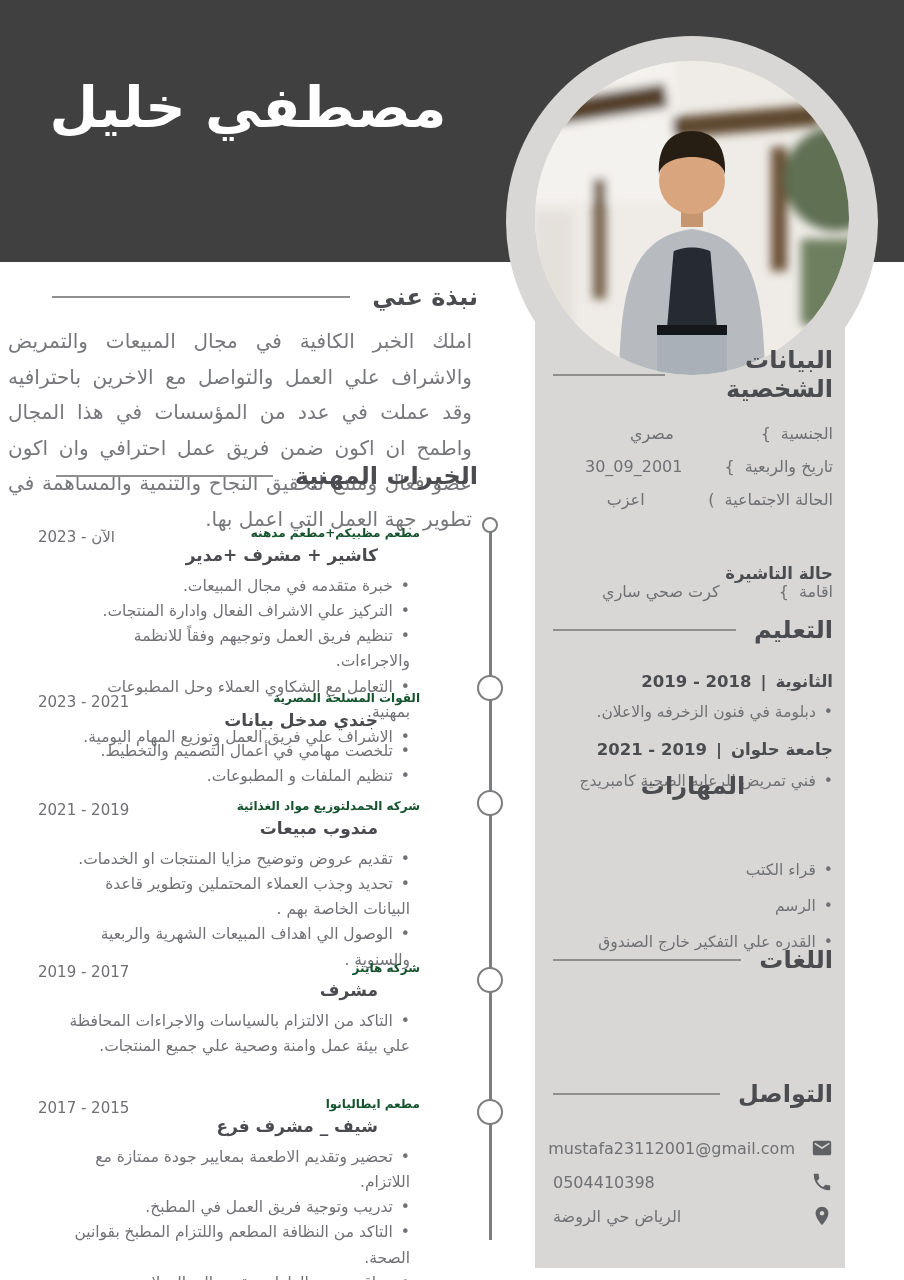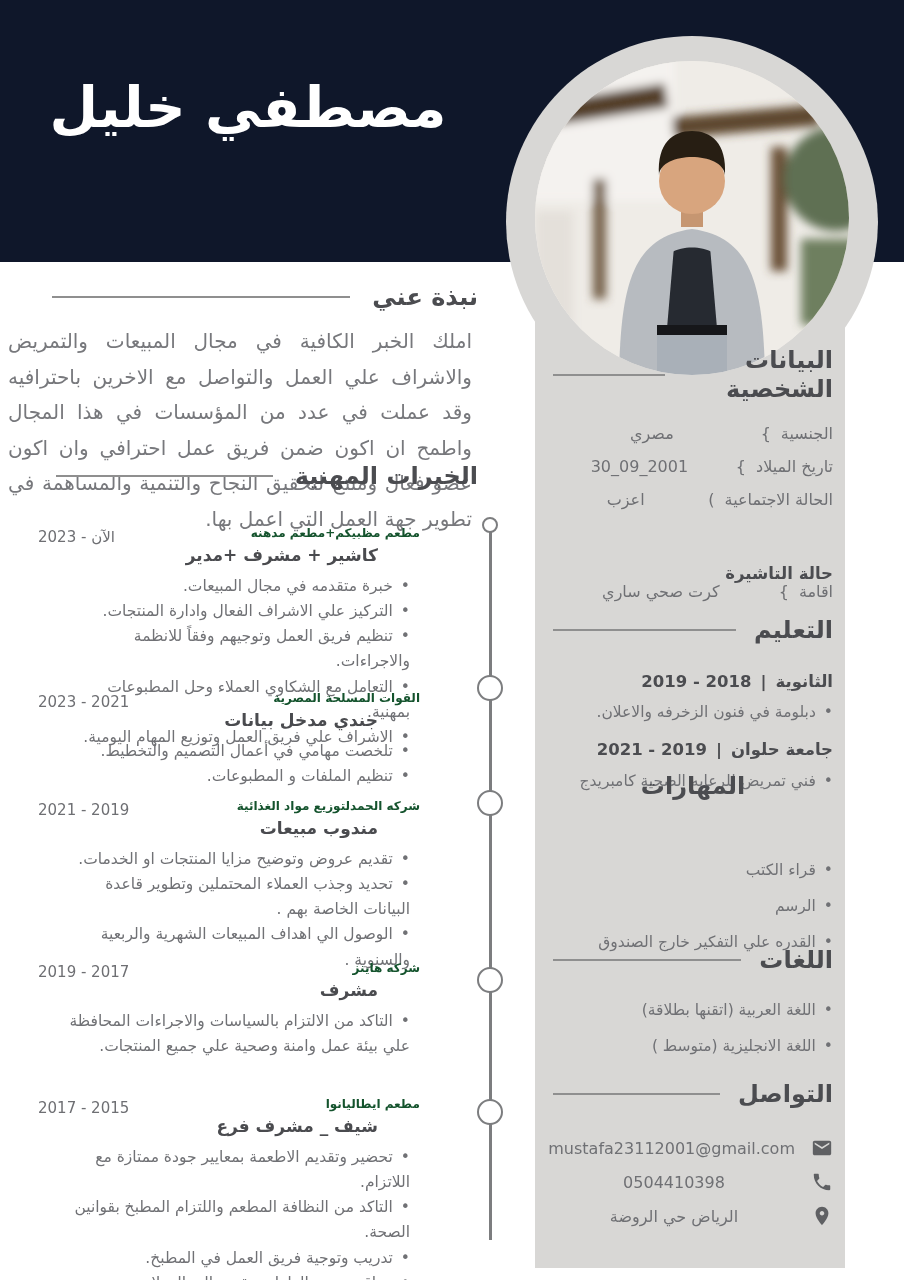--- a/index.html
+++ b/index.html
@@ -1,19 +1,19 @@
 <!DOCTYPE html>
 <html lang="ar"><head>
 <meta charset="utf-8">
 <style>
   html,body{margin:0;padding:0;background:#fff;}
   .page{position:relative;width:904px;height:1280px;background:#ffffff;overflow:hidden;
         font-family:"DejaVu Sans",sans-serif;}
   
-  .header{position:absolute;left:0;top:0;width:904px;height:262px;background:#0f172a;}
+  .header{position:absolute;left:0;top:0;width:904px;height:262px;background:#404040;}
   .name{position:absolute;left:28px;top:74px;width:440px;text-align:center;
         font-size:56px;font-weight:bold;color:#ffffff;line-height:1.2;}
   
   .arch{position:absolute;left:506px;top:36px;width:372px;height:372px;border-radius:50%;background:#d8d7d5;}
   .photo{position:absolute;left:535px;top:61px;width:314px;height:314px;border-radius:50%;
          overflow:hidden;background:#efece7;}
   .sidebar{position:absolute;left:535px;top:262px;width:310px;height:1006px;background:#d8d7d5;}
   
   .sec-head{position:absolute;display:flex;align-items:center;direction:rtl;
             font-size:24px;font-weight:bold;color:#4b4c50;}
@@ -54,21 +54,21 @@
   .visa-title{font-size:16.5px;font-weight:bold;color:#4b4c50;text-align:right;padding-right:64px;}
   .edu-item-head{display:flex;align-items:baseline;font-size:16.5px;font-weight:bold;color:#4b4c50;}
   .edu-item-head .pipe{margin:0 9px;}
   .edu-item-head .dates{direction:ltr;}
   ul.slist{margin:0;padding:0;list-style:none;}
   ul.slist li{font-size:15.5px;line-height:1.6;color:#707175;text-align:right;margin-bottom:11px;}
   ul.slist li::before{content:"•";margin-left:8px;}
   .crow{display:flex;align-items:center;margin-bottom:10px;min-height:24px;}
   .crow .cicon{width:22px;height:22px;flex:0 0 22px;}
   .crow .cicon svg{width:22px;height:22px;fill:#5f6063;display:block;}
-  .crow .ctext{flex:1;text-align:center;margin-right:16px;font-size:16px;color:#6f7074;direction:ltr;}
+  .crow .ctext{flex:1;text-align:left;margin-right:16px;font-size:16px;color:#6f7074;direction:ltr;}
   .crow .ctext.ar{direction:rtl;}
 </style>
 </head>
 <body>
 
 <div class="page">
 
   <div class="header">
     <div class="name">مصطفي خليل</div>
   </div>
@@ -166,39 +166,39 @@
       <li>التاكد من الالتزام بالسياسات والاجراءات المحافظة علي بيئة عمل وامنة وصحية علي جميع المنتجات.</li>
     </ul>
   </div>
 
   <div class="job" style="top:1096px;">
     <div class="job-dates" dir="ltr">2017 - 2015</div>
     <div class="job-company">مطعم ايطاليانوا</div>
     <div class="job-role">شيف _ مشرف فرع</div>
     <ul class="blist">
       <li>تحضير وتقديم الاطعمة بمعايير جودة ممتازة مع اللاتزام.</li>
+      <li>تدريب وتوجية فريق العمل في المطبخ.</li>
       <li>التاكد من النظافة المطعم واللتزام المطبخ بقوانين الصحة.</li>
-      <li>تدريب وتوجية فريق العمل في المطبخ.</li>
       <li>مراقبة جودة الطعام وتقديم الي العملاء.</li>
     </ul>
   </div>
 
   <div class="sec-head side-head personal-head">
     <span class="t">البيانات الشخصية</span>
     <span class="rule"></span>
   </div>
 
   <div class="sideblock" style="top:424px;">
     <div class="prow">
       <span class="lab">الجنسية</span>
       <span class="sep">{</span>
       <span class="val">مصري</span>
     </div>
     <div class="prow">
-      <span class="lab">تاريخ الميلاد</span>
+      <span class="lab">تاريخ والربعية</span>
       <span class="sep">{</span>
       <span class="val" dir="ltr">30_09_2001</span>
     </div>
     <div class="prow">
       <span class="lab">الحالة الاجتماعية</span>
       <span class="sep">(</span>
       <span class="val">اعزب</span>
     </div>
   </div>
 
@@ -250,26 +250,20 @@
       <li>الرسم</li>
       <li>القدره علي التفكير خارج الصندوق</li>
     </ul>
   </div>
 
   <div class="sec-head side-head lang-head">
     <span class="t">اللغات</span>
     <span class="rule"></span>
   </div>
 
-  <div class="sideblock" style="top:998px;">
-    <ul class="slist">
-      <li>اللغة العربية   (اتقنها بطلاقة)</li>
-      <li>اللغة الانجليزية   (متوسط )</li>
-    </ul>
-  </div>
 
   <div class="sec-head side-head contact-head">
     <span class="t">التواصل</span>
     <span class="rule"></span>
   </div>
 
   <div class="sideblock" style="top:1136px;">
     <div class="crow">
       <span class="cicon">
         <svg viewBox="0 0 24 24">

